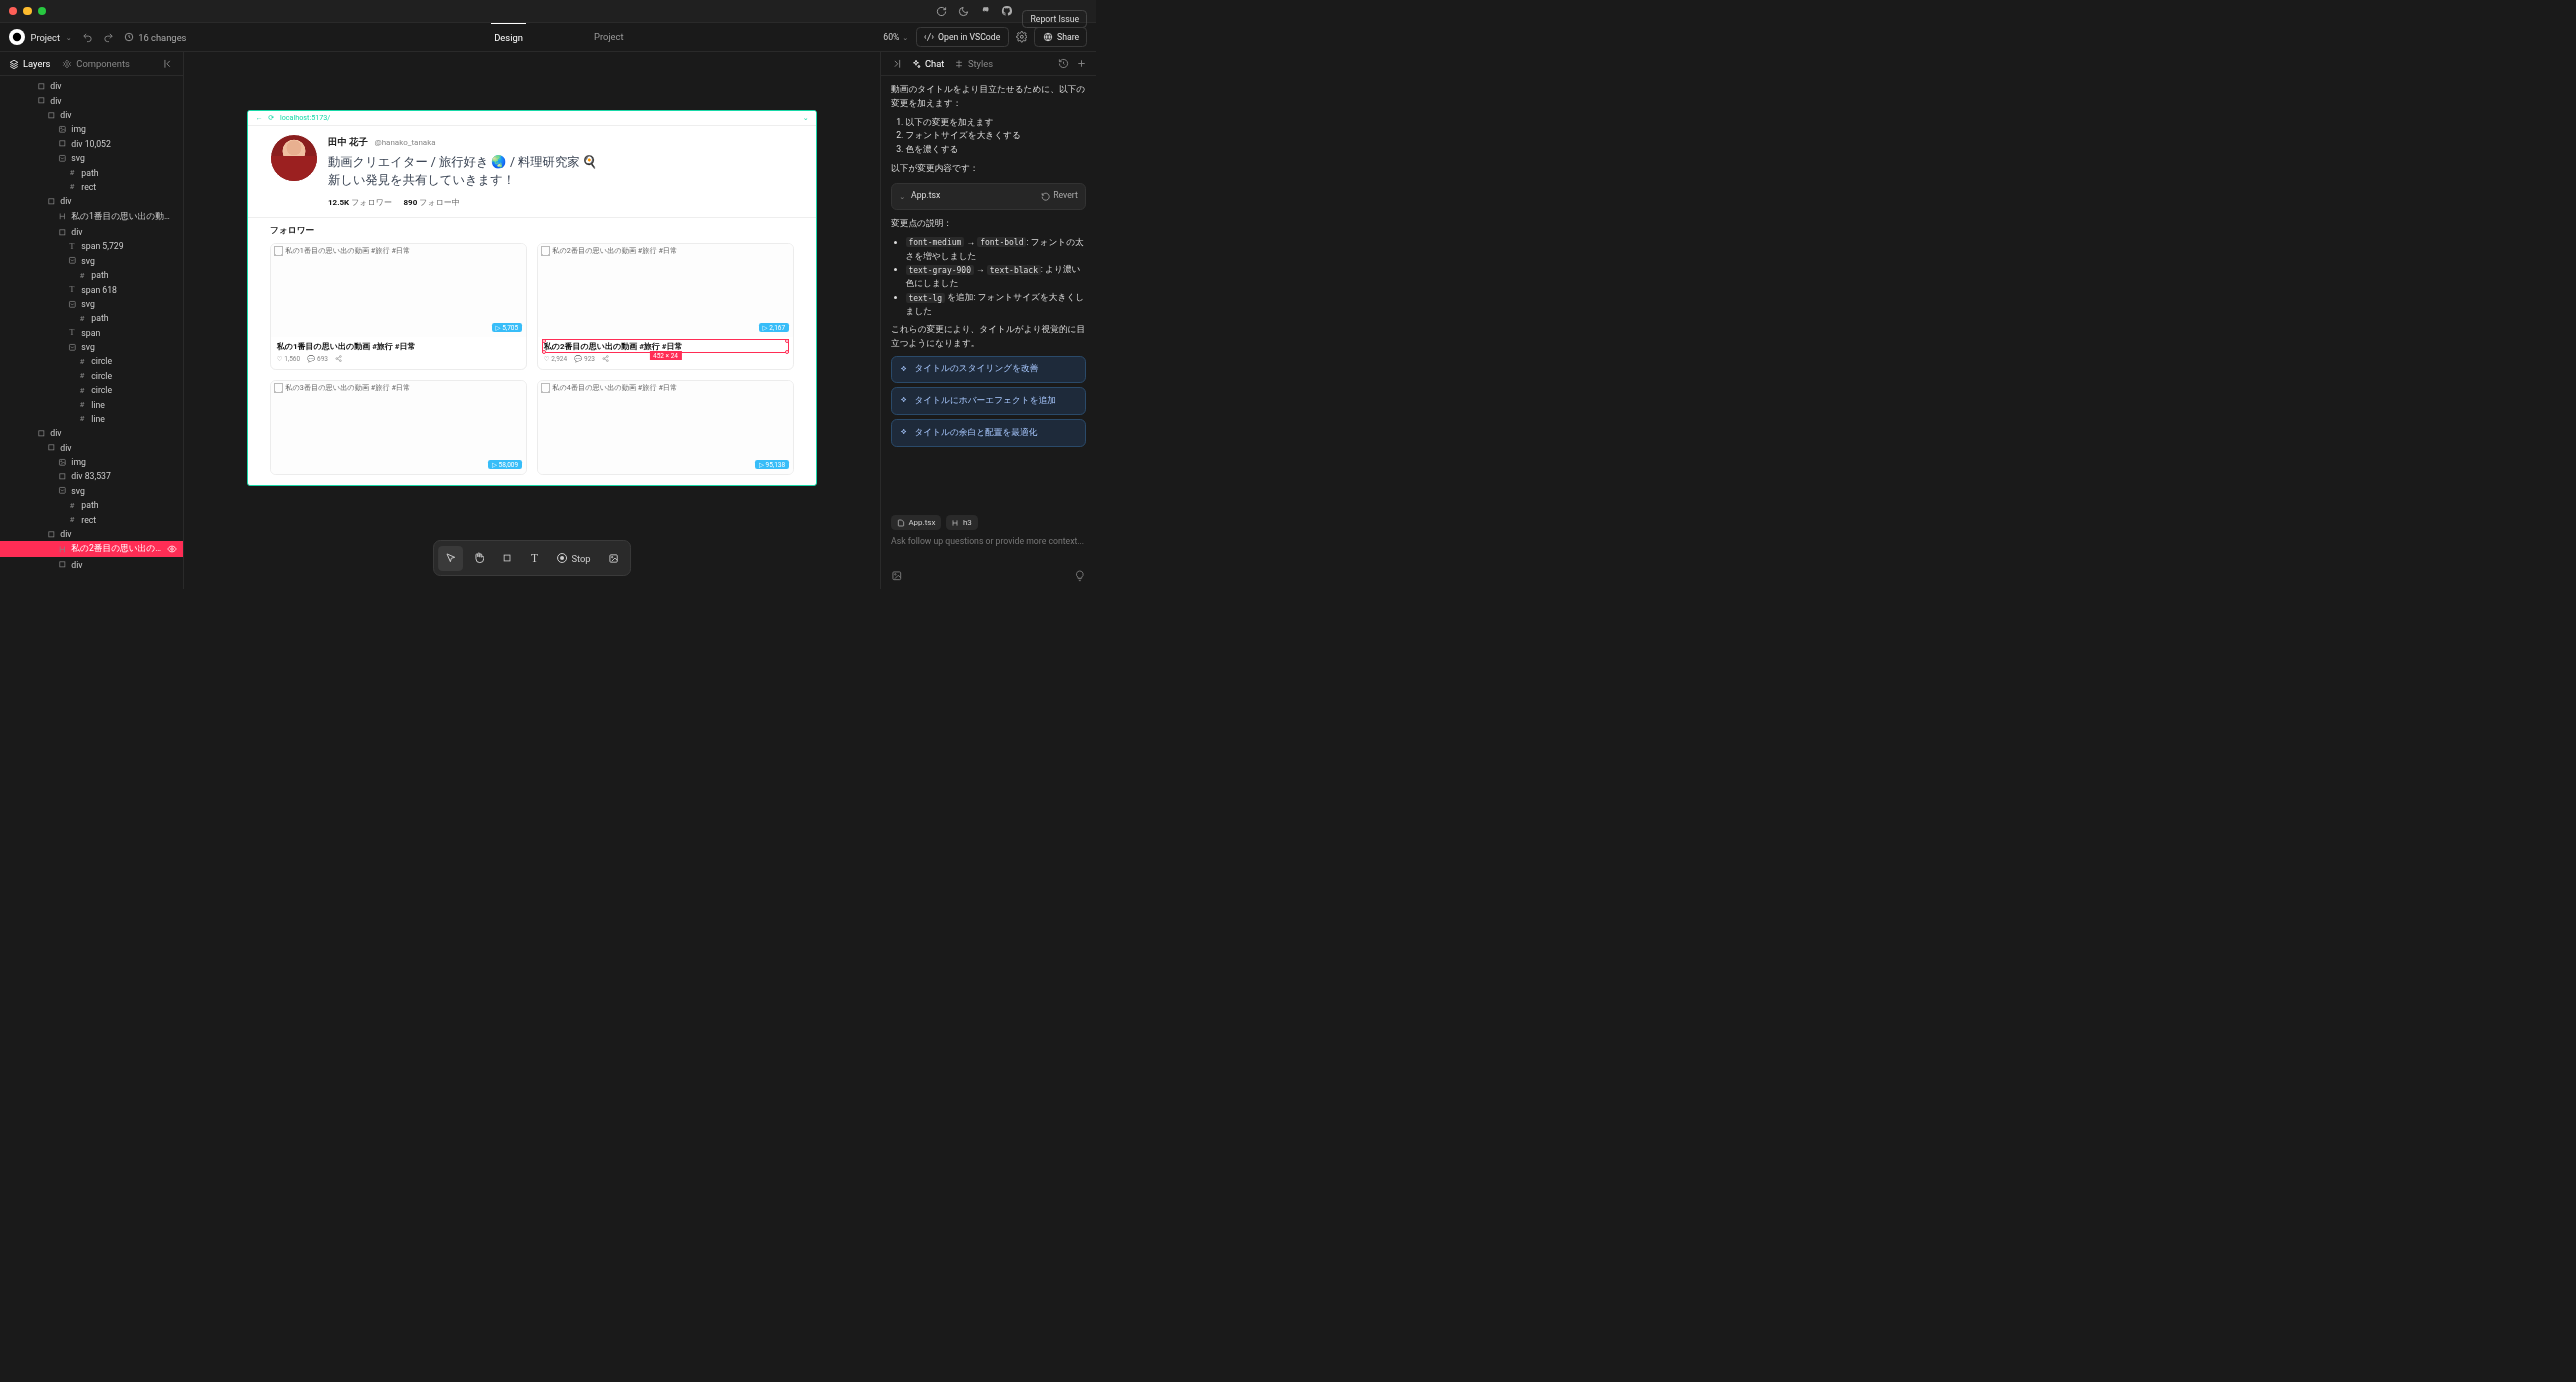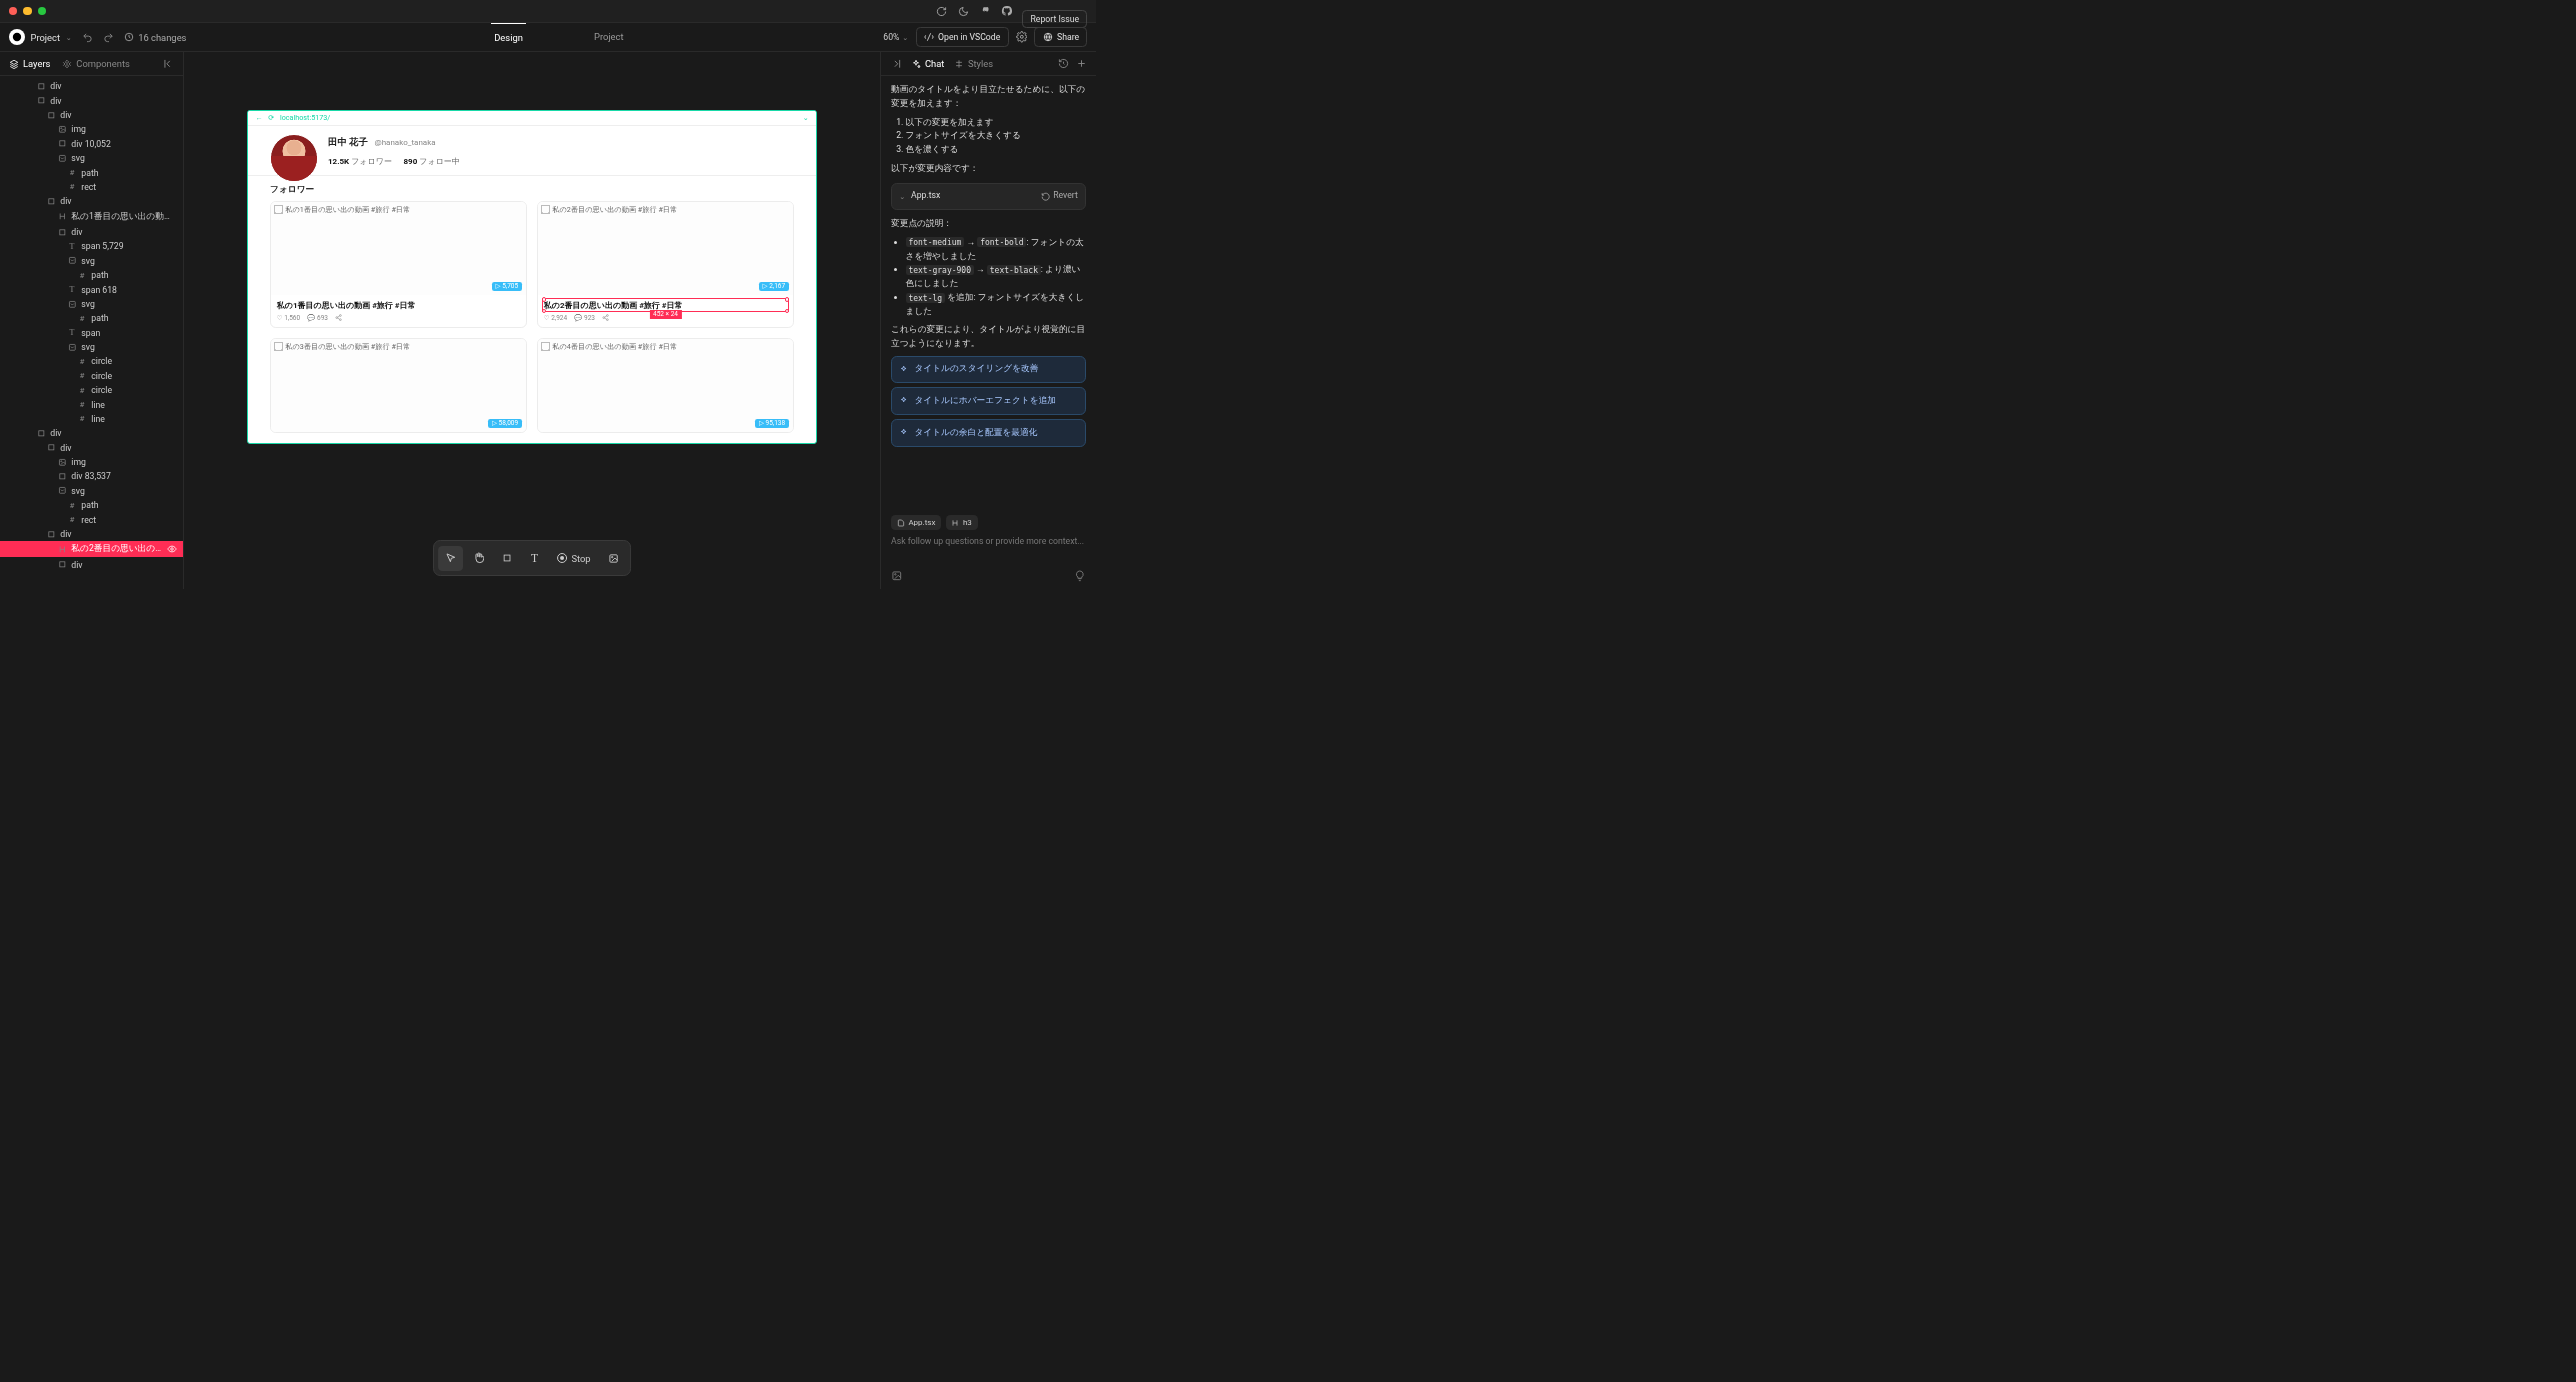--- a/index.html
+++ b/index.html
@@ -480,20 +480,21 @@
         <span class="ref">⟳</span>
         <span>localhost:5173/</span>
         <span style="margin-left:auto;color:#18d9a8">⌄</span>
       </div>
       <div class="profile">
         <div class="avatar"></div>
         <div>
           <span class="uname">田中 花子</span>
           <span class="handle">@hanako_tanaka</span>
         </div>
+        <div class="bio" id="bio">動画クリエイター / 旅行好き 🌏 / 料理研究家 🍳<br>新しい発見を共有していきます！</div>
         <div class="stats">
           <span><b>12.5K</b> <span>フォロワー</span></span>
           <span><b>890</b> <span>フォロー中</span></span>
         </div>
       </div>
       <div class="section-title">フォロワー</div>
       <div class="grid" id="grid">
           <div class="card">
             <div class="thumb"><span class="alt">私の1番目の思い出の動画 #旅行 #日常</span><div class="views-badge">▷ 5,705</div></div>
             <div class="card-body">

